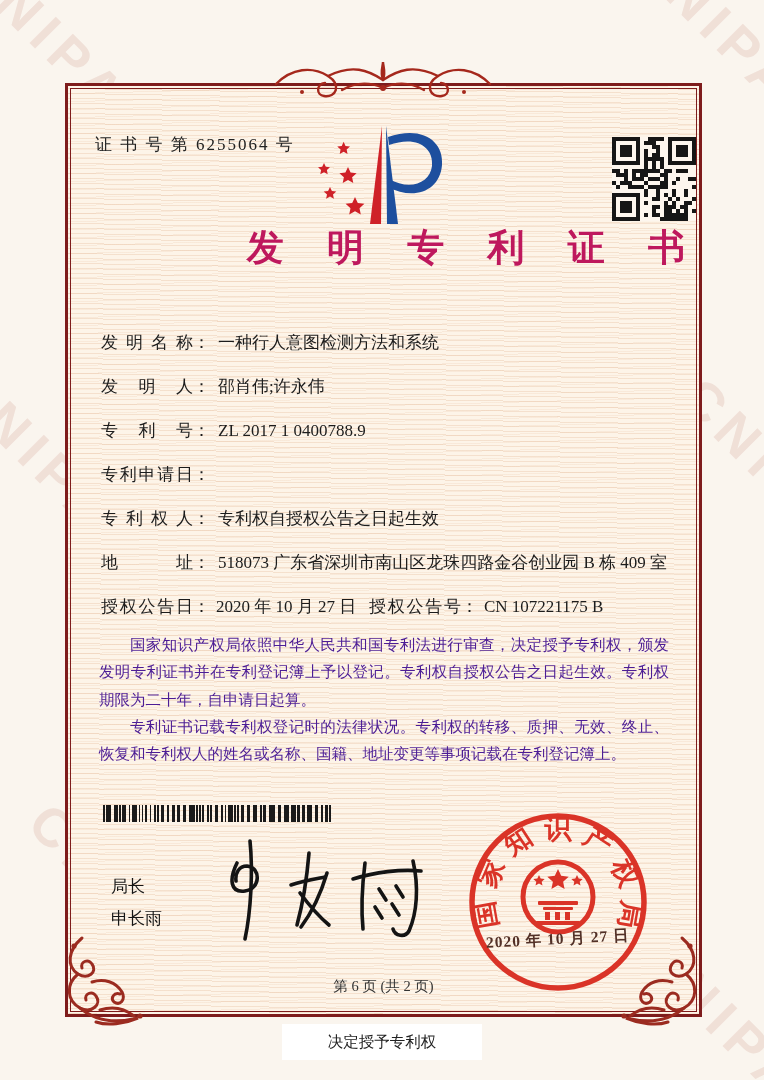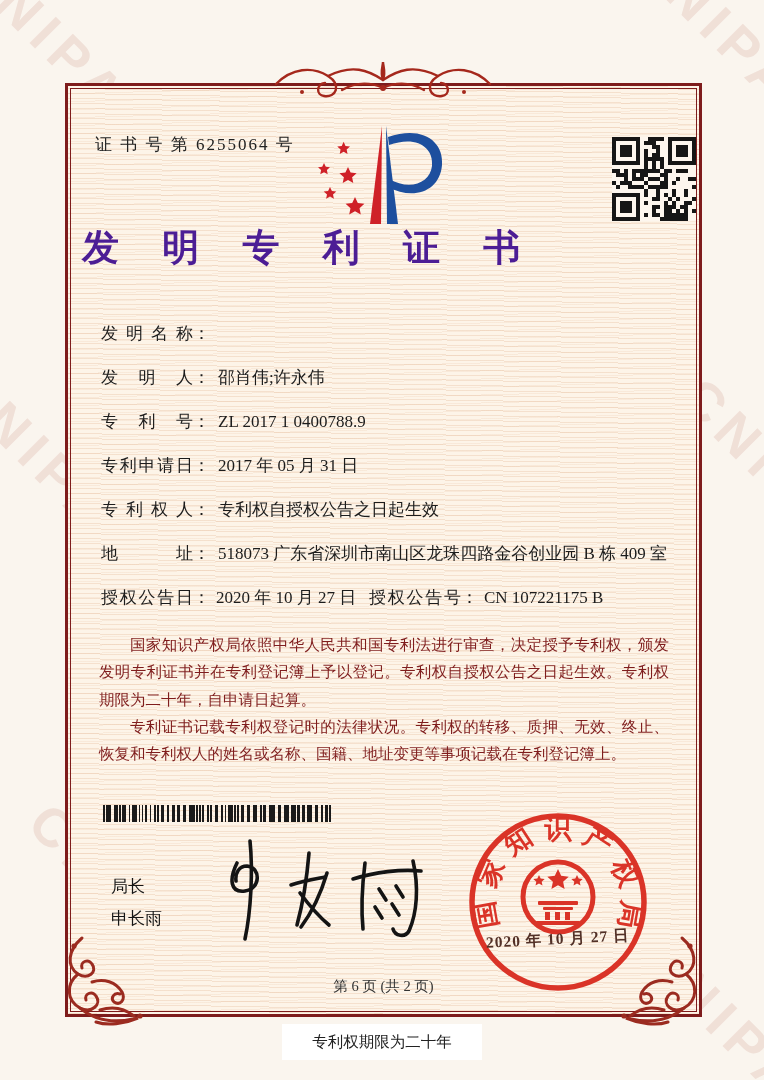--- a/index.html
+++ b/index.html
@@ -29,34 +29,34 @@
   .frame-inner-line{position:absolute;inset:2px;border:1px solid #7e1c1c;}
   .content{position:absolute;left:65px;top:83px;width:637px;height:934px;}
   
   .cert-no{position:absolute;left:30px;top:50px;font-size:17px;letter-spacing:2px;color:#222;}
   .logo{position:absolute;left:245px;top:40px;}
   .qr{position:absolute;left:547px;top:54px;width:84px;height:84px;
       display:grid;grid-template-columns:repeat(21,4px);grid-auto-rows:4px;background:#fdf6ee;}
   .qr i{display:block;}
   .qr i.on{background:#161616;}
   .title{
-    position:absolute;left:0;top:140px;width:100%;text-align:left;
-    font-size:37px;font-weight:bold;letter-spacing:17px;text-indent:17px;color:#4c1d95;
+    position:absolute;left:0;top:140px;width:100%;text-align:right;
+    font-size:37px;font-weight:bold;letter-spacing:17px;text-indent:17px;color:#be185d;
   }
   
-  .fields{position:absolute;left:36px;top:238px;width:572px;font-size:17px;}
+  .fields{position:absolute;left:36px;top:247px;width:572px;font-size:17px;}
   .frow{margin-bottom:19px;line-height:25px;display:flex;}
   .flabel{display:inline-block;width:92px;text-align:justify;text-align-last:justify;flex:0 0 92px;}
   .fcolon{flex:0 0 auto;}
   .fvalue{margin-left:8px;max-width:462px;}
   .grant-row{display:flex;margin-top:2px;}
   .gpair{display:flex;line-height:25px;white-space:nowrap;}
   .gpair.right{}
   
-  .body-text{position:absolute;left:34px;top:548px;width:570px;font-size:15.5px;line-height:1.76;text-align:justify;color:#7f1d1d;}
+  .body-text{position:absolute;left:34px;top:548px;width:570px;font-size:15.5px;line-height:1.76;text-align:justify;color:#4c1d95;}
   .body-text p{margin:0;text-indent:2em;}
   
   .barcode{position:absolute;left:38px;top:722px;height:17px;white-space:nowrap;font-size:0;}
   .barcode i{display:inline-block;height:100%;background:#1a1a1a;vertical-align:top;}
   
   .signer{position:absolute;left:46px;top:788px;font-size:17px;line-height:32px;color:#161616;}
   .sig-svg{position:absolute;left:138px;top:752px;}
   
   .seal{position:absolute;left:400px;top:726px;}
   
@@ -580,35 +580,35 @@
       <i class=""></i>
       <i class=""></i>
     </div>
 
   <div class="title">发 明 专 利 证 书</div>
 
   <div class="fields">
     <div class="frow">
       <span class="flabel">发明名称</span>
         <span class="fcolon">：</span>
+      <span class="fvalue">一种行人意图检测方法和系统</span>
     </div>
     <div class="frow">
       <span class="flabel">发明人</span>
         <span class="fcolon">：</span>
       <span class="fvalue">邵肖伟;许永伟</span>
     </div>
     <div class="frow">
       <span class="flabel">专利号</span>
         <span class="fcolon">：</span>
       <span class="fvalue">ZL 2017 1 0400788.9</span>
     </div>
     <div class="frow">
       <span class="flabel">专利申请日</span>
         <span class="fcolon">：</span>
-      <span class="fvalue">2017 年 05 月 31 日</span>
     </div>
     <div class="frow">
       <span class="flabel">专利权人</span>
         <span class="fcolon">：</span>
       <span class="fvalue">专利权自授权公告之日起生效</span>
     </div>
     <div class="frow">
       <span class="flabel">地址</span>
         <span class="fcolon">：</span>
       <span class="fvalue">518073 广东省深圳市南山区龙珠四路金谷创业园 B 栋 409 室</span>
@@ -672,13 +672,13 @@
       <rect x="90" y="103" width="5" height="8"></rect>
       <rect x="100" y="103" width="5" height="8"></rect>
       <rect x="71" y="112" width="44" height="4" rx="1"></rect>
     </g>
     <text x="93" y="135" text-anchor="middle" font-size="15.5" font-weight="bold" fill="#46231a" letter-spacing="1" transform="rotate(-3 93 135)" font-family="Liberation Serif, DejaVu Serif, serif">2020 年 10 月 27 日</text>
   </svg>
 
   <div class="page-info">第 6 页 (共 2 页)</div>
 </div>
 
-<div class="footer-note">专利权期限为二十年</div>
+<div class="footer-note">决定授予专利权</div>
 
 </body></html>

